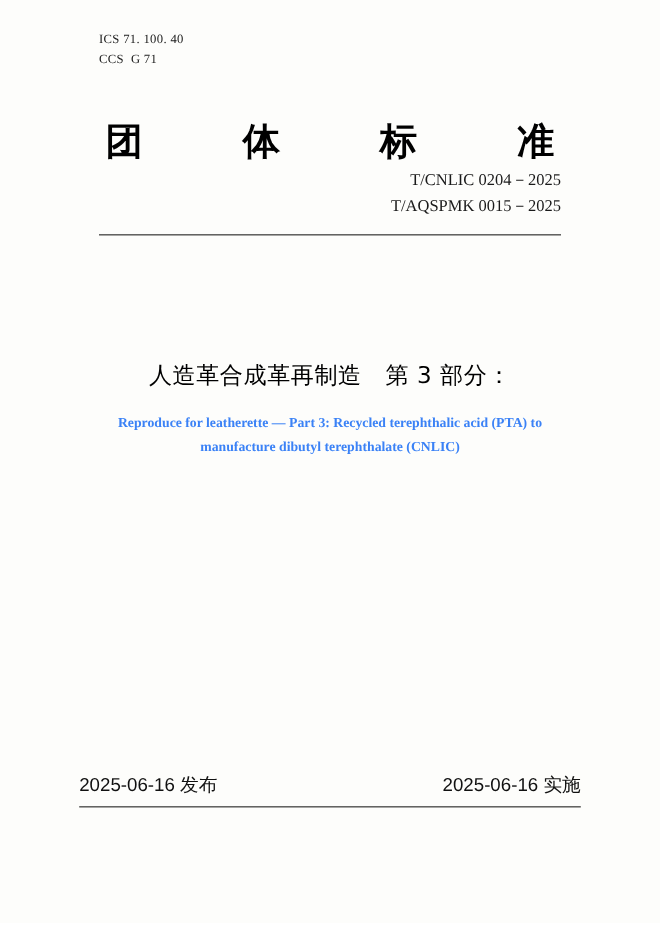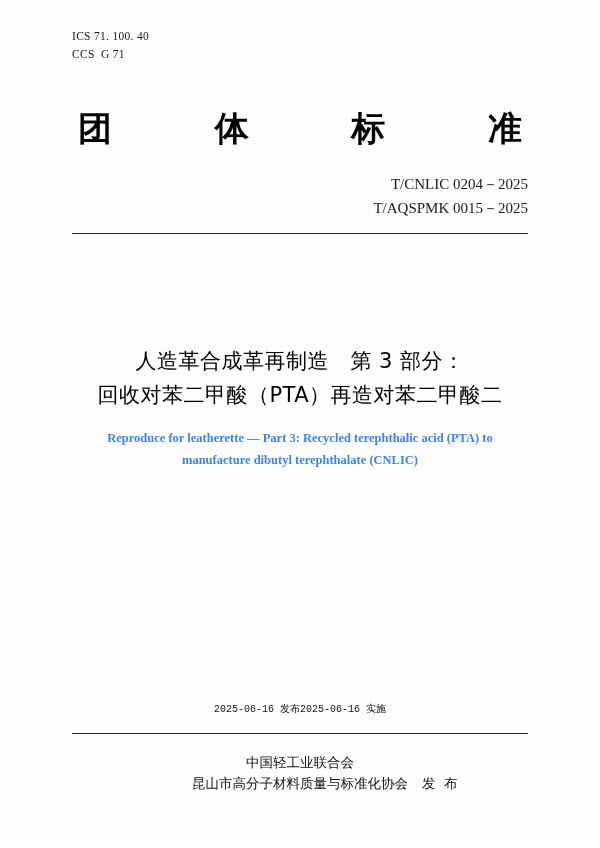--- a/index.html
+++ b/index.html
@@ -12,21 +12,21 @@
     height: 848px;
     font-family: "Liberation Serif", "DejaVu Serif", serif;
     color: #1a1a1a;
     overflow: hidden;
   }
   .page {
     position: relative;
     width: 600px;
     height: 839px;
     box-sizing: border-box;
-    padding: 0 72px;
+    padding: 0 90px;
     background: #fdfdfb;
   }
 
   
   .codes {
     padding-top: 28px;
     font-family: "Liberation Serif", serif;
     font-size: 11.5px;
     line-height: 1.55;
     letter-spacing: 0.3px;
@@ -44,21 +44,21 @@
     font-family: "DejaVu Sans", "Liberation Sans", sans-serif;
     font-weight: bold;
     font-size: 34px;
     letter-spacing: 0;
     color: #000;
     padding: 0 6px 0 6px;
   }
 
   
   .std-numbers {
-    margin-top: 20px;
+    margin-top: 0;
     text-align: right;
     font-family: "Liberation Serif", serif;
     font-size: 15px;
     line-height: 1.65;
     color: #1a1a1a;
   }
 
   
   .rule-top {
     margin-top: 12px;
@@ -96,23 +96,23 @@
     display: block;
   }
 
   
   .dates {
     position: absolute;
     left: 72px;
     right: 72px;
     top: 702px;
     display: flex;
-    justify-content: center;
-    font-family: Liberation Mono, monospace;
-    font-size: 10px;
+    justify-content: space-between;
+    font-family: Liberation Sans, sans-serif;
+    font-size: 17px;
     color: #111;
   }
 
   
   .rule-bottom {
     position: absolute;
     left: 72px;
     right: 72px;
     top: 733px;
     border-top: 1.4px solid #222;
@@ -167,36 +167,28 @@
 
   <div class="std-numbers">
     <div>T/CNLIC 0204－2025</div>
     <div>T/AQSPMK 0015－2025</div>
   </div>
 
   <div class="rule-top"></div>
 
   <div class="title-cn">
     <span class="l">人造革合成革再制造   第 3 部分：</span>
-    <span class="l">回收对苯二甲酸（PTA）再造对苯二甲酸二</span>
   </div>
 
   <div class="title-en">
     <span class="l">Reproduce for leatherette — Part 3: Recycled terephthalic acid (PTA) to</span>
     <span class="l">manufacture dibutyl terephthalate (CNLIC)</span>
   </div>
 
   <div class="dates">
     <span>2025-06-16 发布</span>
     <span>2025-06-16 实施</span>
   </div>
 
   <div class="rule-bottom"></div>
 
-  <div class="publisher">
-    <span class="pub-lines">
-      <span class="pl">中国轻工业联合会</span>
-      <span class="pl">昆山市高分子材料质量与标准化协会</span>
-      <span class="issue-word">发  布</span>
-    </span>
-  </div>
 
 </div>
 
 </body></html>

